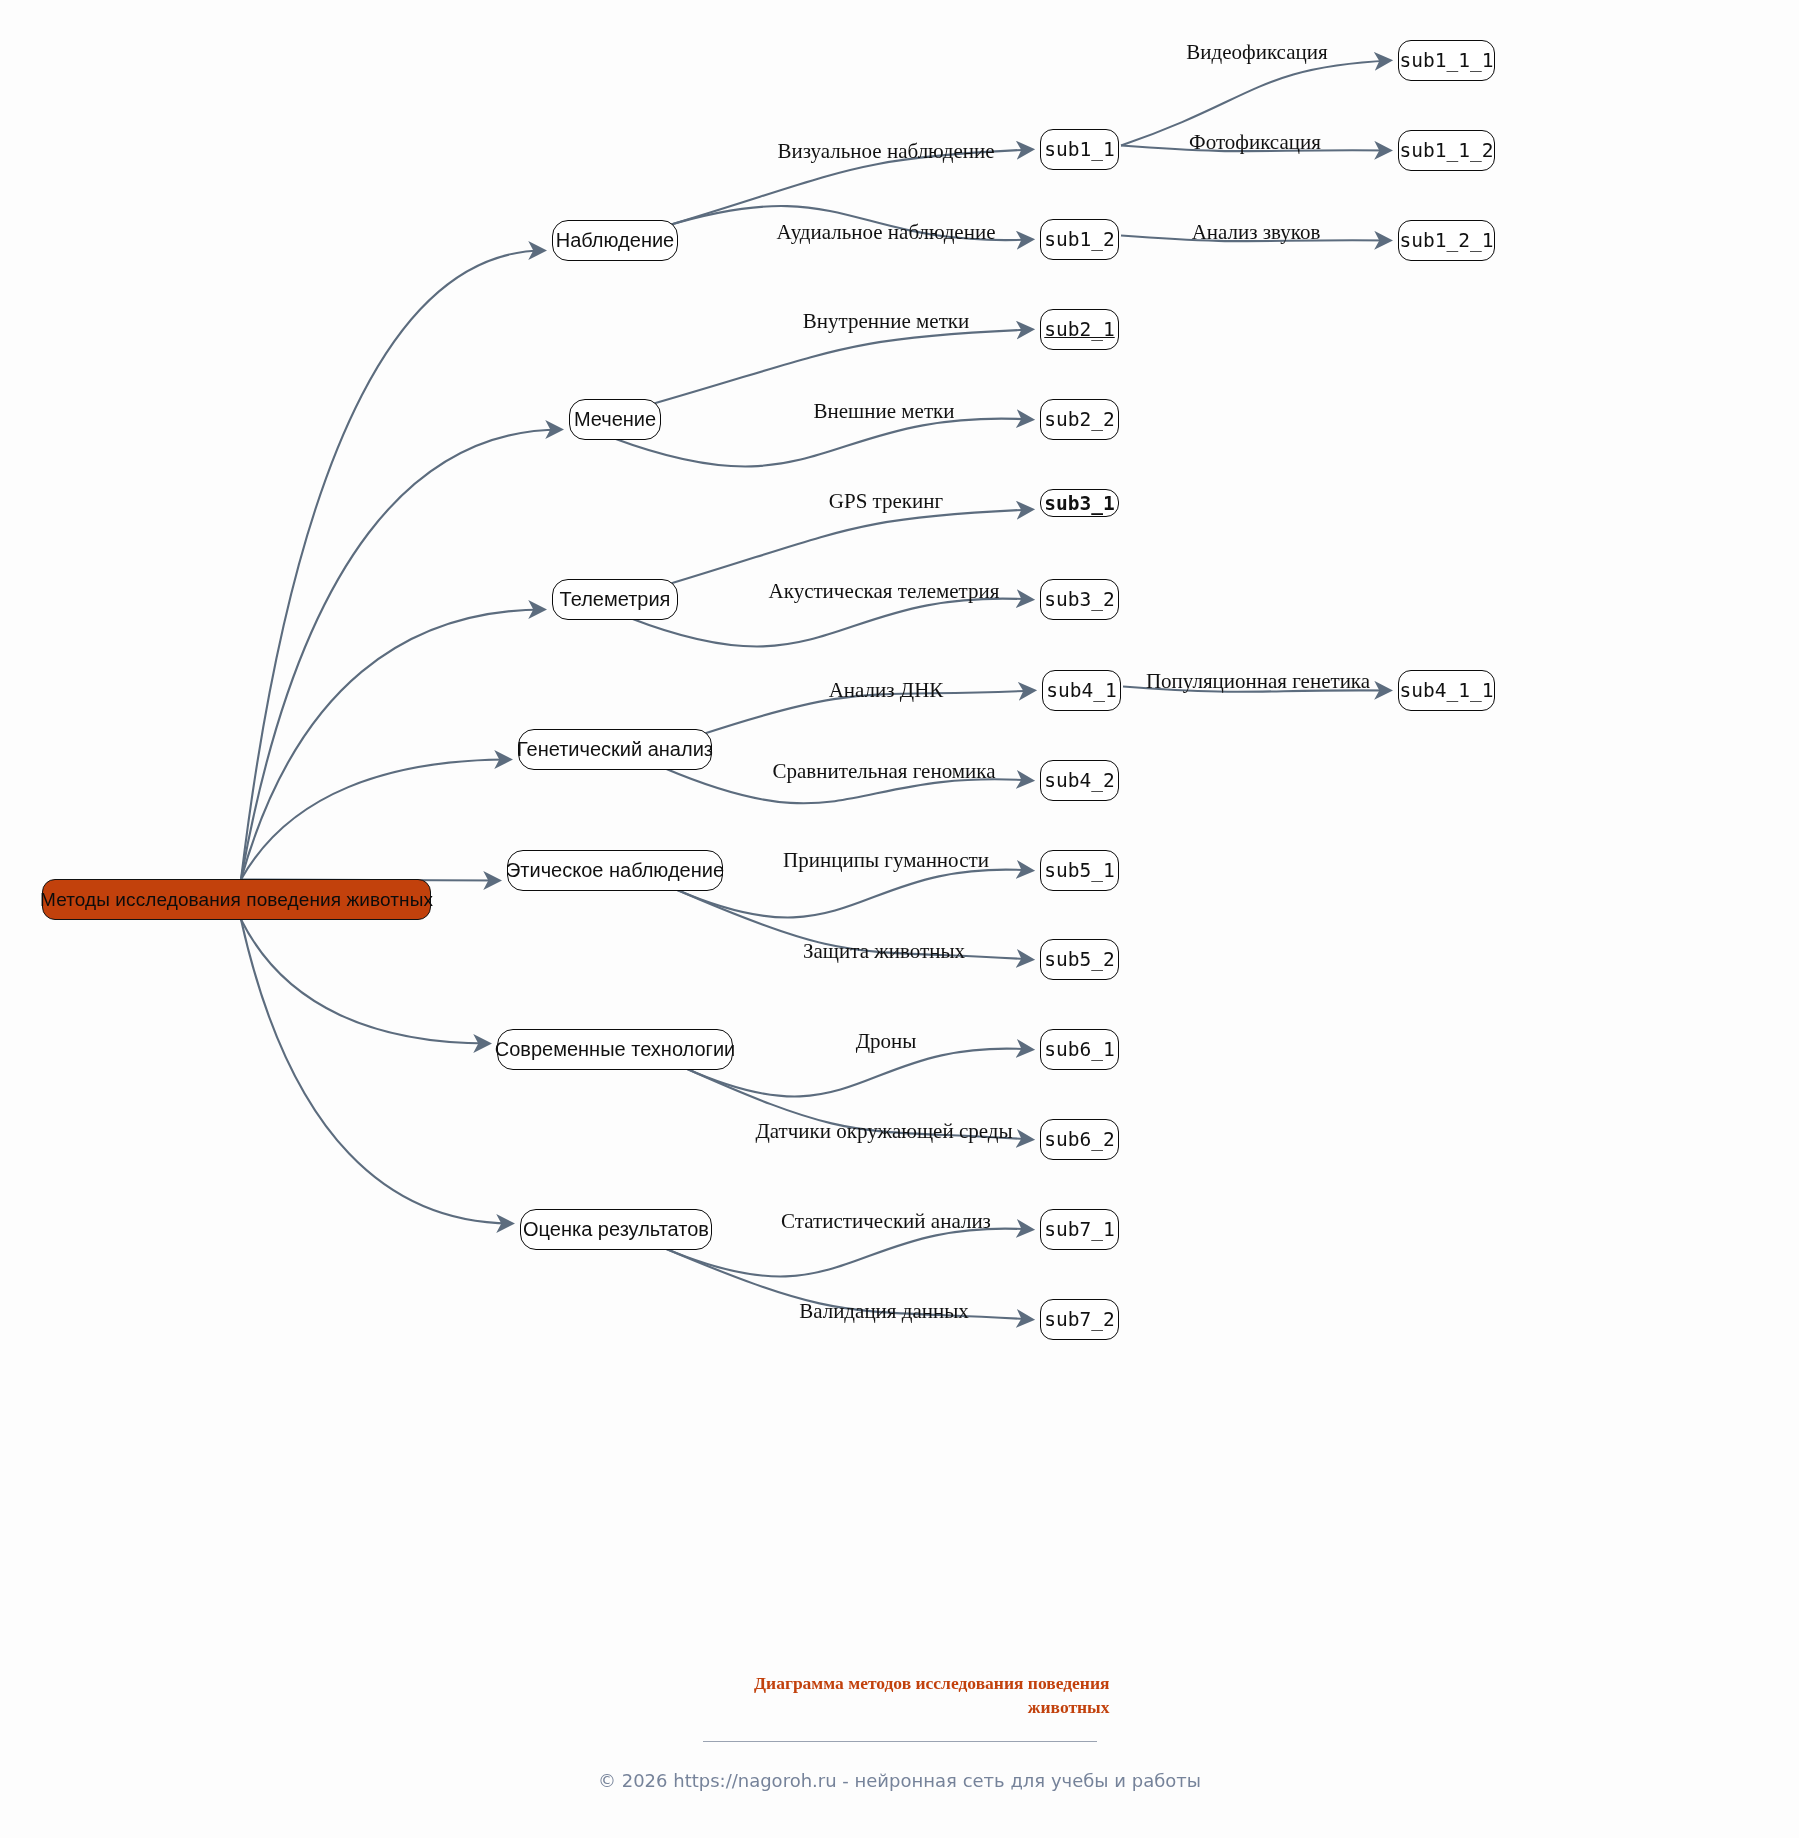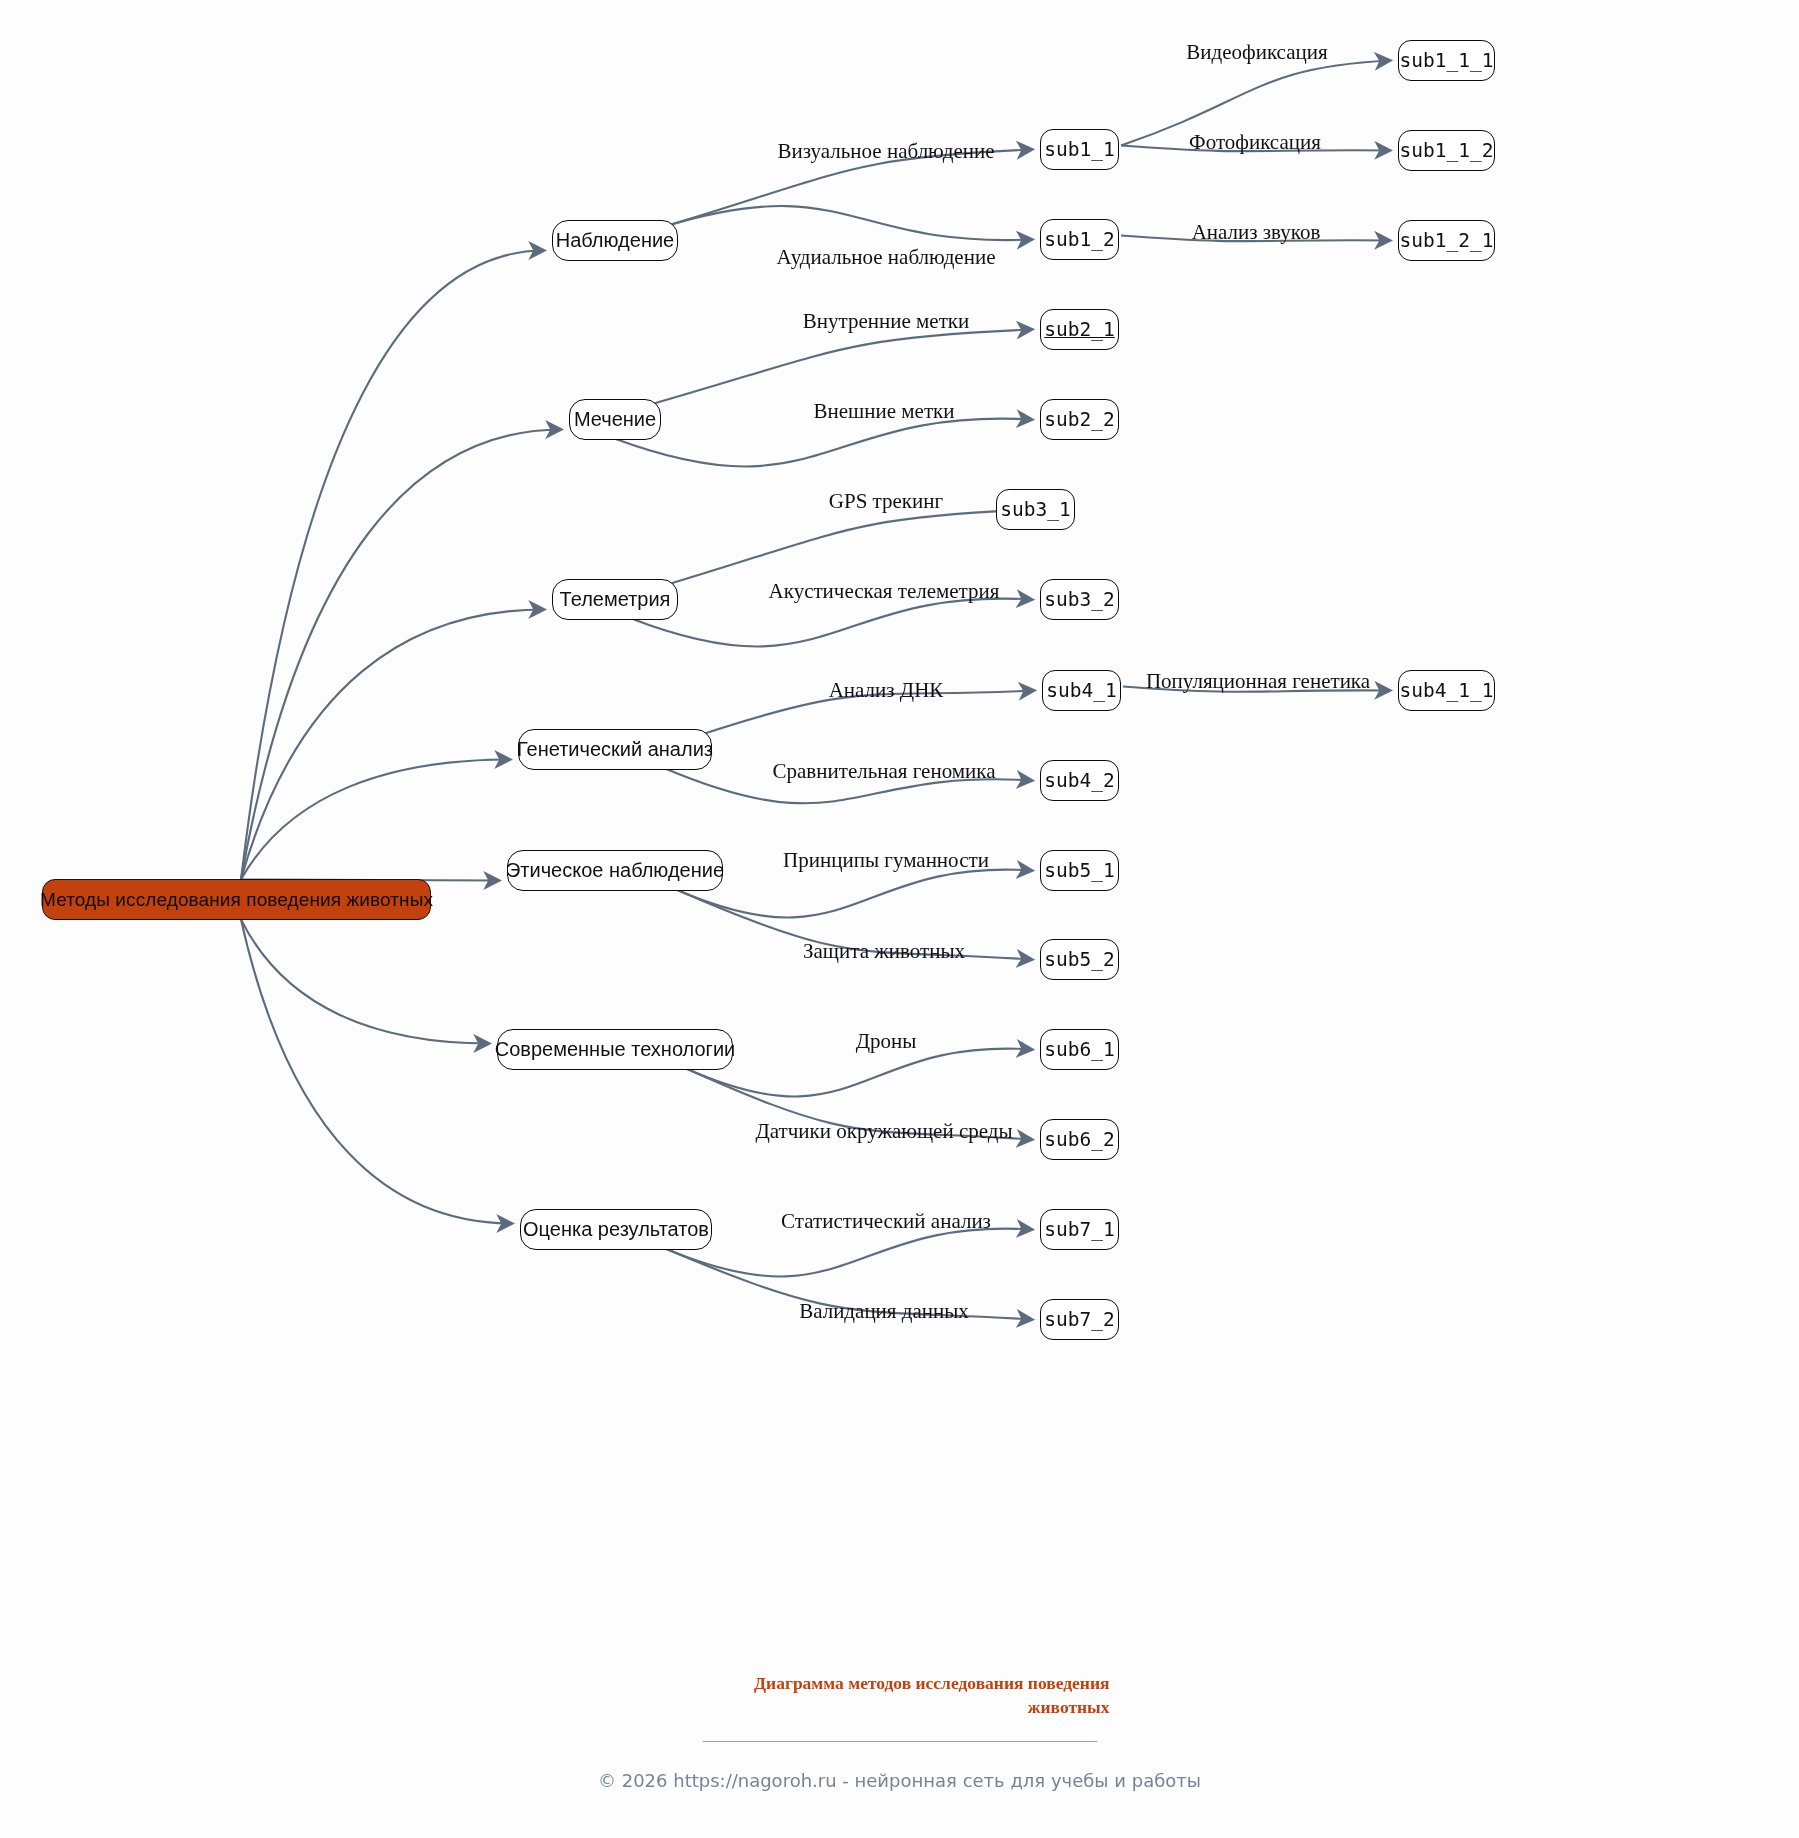--- a/index.html
+++ b/index.html
@@ -153,21 +153,21 @@
     </div>
     <div class="node leaf" style="left: 1040px; top: 309px; width: 79px; height: 41px; text-decoration: underline;">
       <span>sub2_1</span>
     </div>
     <div class="node leaf" style="left: 1040px; top: 399px; width: 79px; height: 41px;">
       <span>sub2_2</span>
     </div>
     <div class="node level1" style="left: 552px; top: 579px; width: 126px; height: 41px;">
       <span>Телеметрия</span>
     </div>
-    <div class="node leaf" style="left: 996px; top: 489px; width: 79px; height: 41px;">
+    <div class="node leaf" style="left: 1040px; top: 489px; width: 79px; height: 28px; font-weight: bold;">
       <span>sub3_1</span>
     </div>
     <div class="node leaf" style="left: 1040px; top: 579px; width: 79px; height: 41px;">
       <span>sub3_2</span>
     </div>
     <div class="node level1" style="left: 518px; top: 729px; width: 194px; height: 41px;">
       <span>Генетический анализ</span>
     </div>
     <div class="node leaf" style="left: 1042px; top: 670px; width: 79px; height: 41px;">
       <span>sub4_1</span>
@@ -203,21 +203,21 @@
       <span>sub7_1</span>
     </div>
     <div class="node leaf" style="left: 1040px; top: 1299px; width: 79px; height: 41px;">
       <span>sub7_2</span>
     </div>
   </div>
 <div id="labels">
     <div class="edge-label" style="left: 886px; top: 151px;">Визуальное наблюдение</div>
     <div class="edge-label" style="left: 1257px; top: 52px;">Видеофиксация</div>
     <div class="edge-label" style="left: 1255px; top: 142px;">Фотофиксация</div>
-    <div class="edge-label" style="left: 886px; top: 232px; margin-top: 25px;">Аудиальное наблюдение</div>
+    <div class="edge-label" style="left: 886px; top: 232px;">Аудиальное наблюдение</div>
     <div class="edge-label" style="left: 1256px; top: 232px;">Анализ звуков</div>
     <div class="edge-label" style="left: 886px; top: 321px;">Внутренние метки</div>
     <div class="edge-label" style="left: 884px; top: 411px;">Внешние метки</div>
     <div class="edge-label" style="left: 886px; top: 501px;">GPS трекинг</div>
     <div class="edge-label" style="left: 884px; top: 591px;">Акустическая телеметрия</div>
     <div class="edge-label" style="left: 886px; top: 690px;">Анализ ДНК</div>
     <div class="edge-label" style="left: 1258px; top: 681px;">Популяционная генетика</div>
     <div class="edge-label" style="left: 884px; top: 771px;">Сравнительная геномика</div>
     <div class="edge-label" style="left: 886px; top: 860px;">Принципы гуманности</div>
     <div class="edge-label" style="left: 884px; top: 951px;">Защита животных</div>

